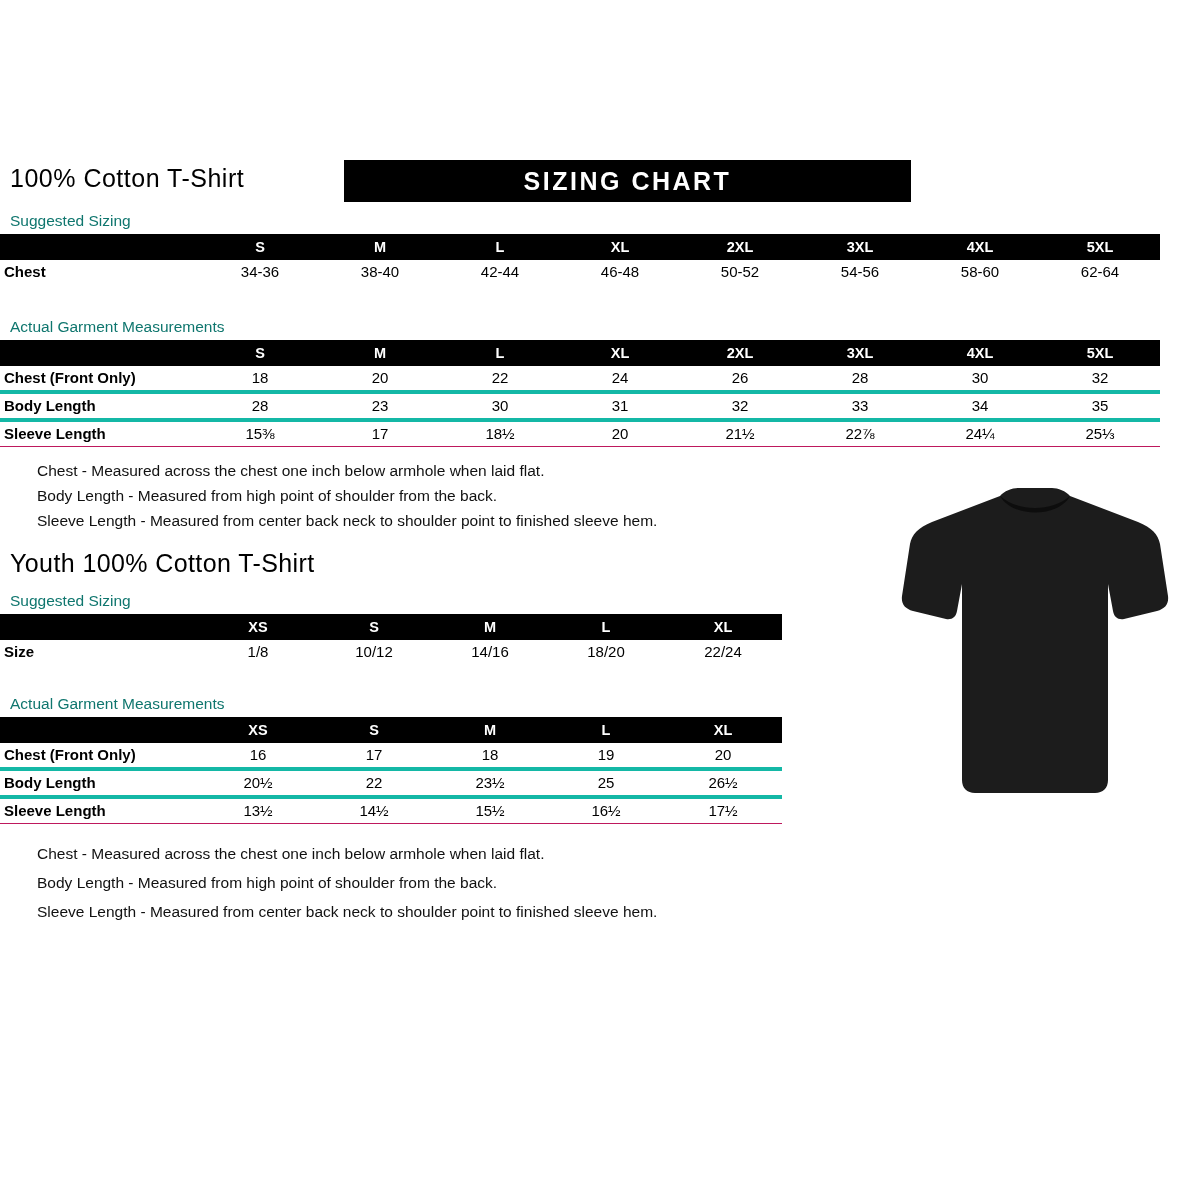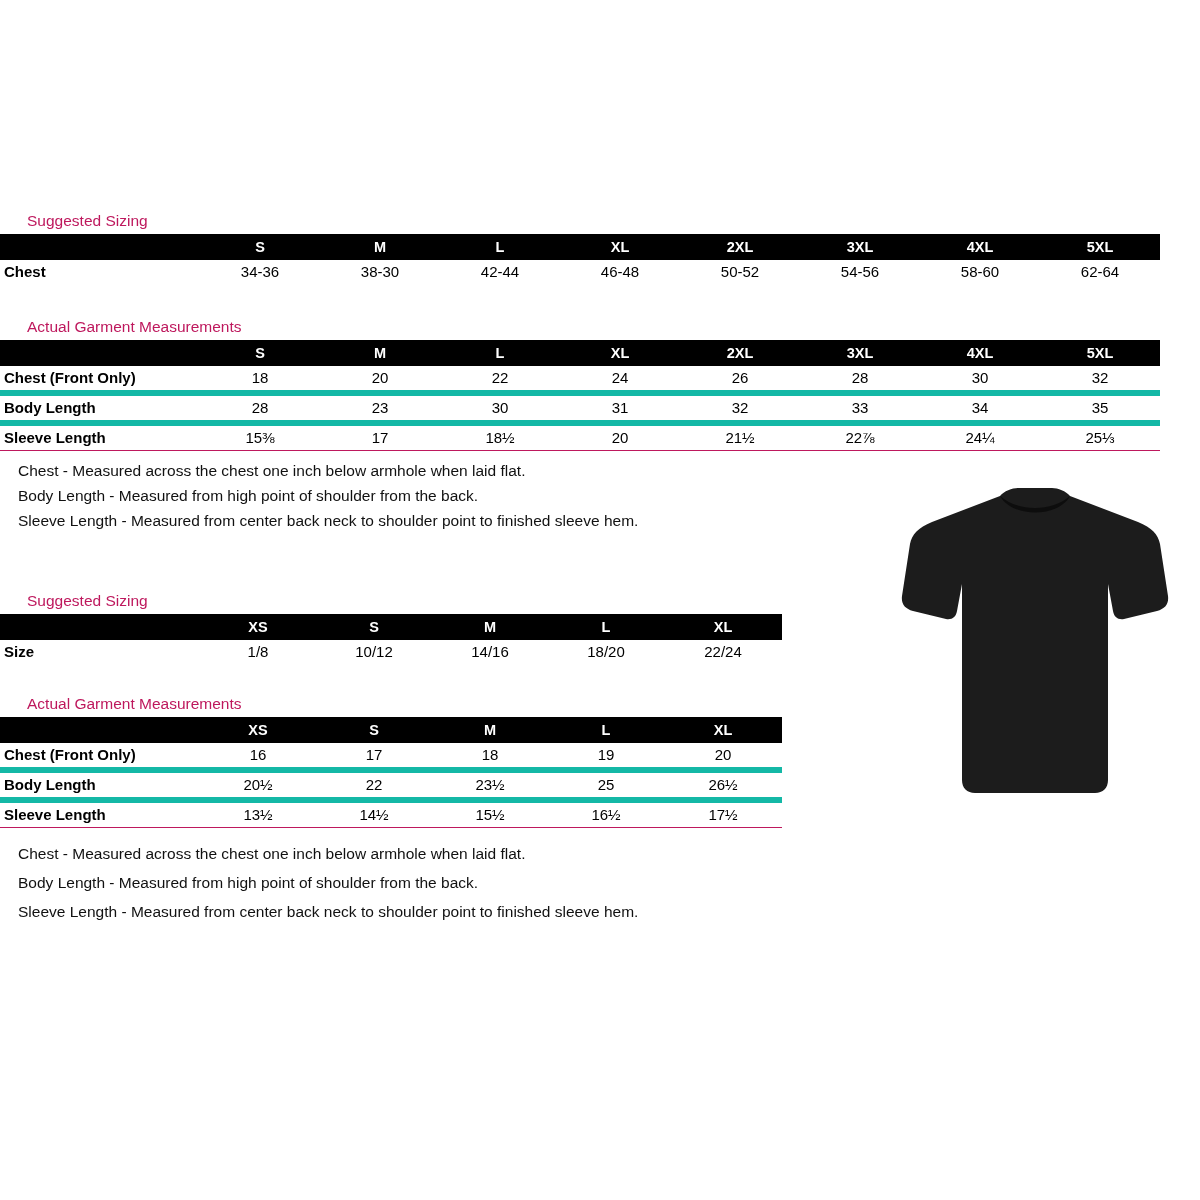--- a/index.html
+++ b/index.html
@@ -55,23 +55,22 @@
   .sizing-chart-banner span {
     font-size: 25px;
     font-weight: bold;
     letter-spacing: 2.5px;
   }
 
   
   .caption {
     position: absolute;
     font-size: 15.5px;
-    color: #be185d;
+    color: #0f766e;
     white-space: nowrap;
-    margin-left: 17px;
   }
 
   
   table.sz {
     position: absolute;
     border-collapse: collapse;
     table-layout: fixed;
     font-size: 15px;
   }
   table.sz th, table.sz td {
@@ -94,35 +93,36 @@
   table.sz thead th.lbl {
     text-align: left;
   }
   table.sz td.lbl {
     text-align: left;
     padding-left: 4px;
     font-weight: bold;
     font-size: 15px;
   }
   table.sz tbody tr td {
-    border-bottom: 6px solid #14b8a6;
+    border-bottom: 4px solid #14b8a6;
   }
   table.sz tbody tr:last-child td {
     border-bottom: 1px solid #be185d;
   }
   table.sz.no-rule tbody tr td {
     border-bottom: none;
   }
 
   
   .note {
     position: absolute;
     font-size: 15.5px;
     color: #111111;
     white-space: nowrap;
+    margin-left: 19px;
   }
 
   
   .youth-title {
     position: absolute;
     left: 10px;
     top: 549px;
     font-size: 25px;
     letter-spacing: 0.4px;
     white-space: nowrap;
@@ -135,20 +135,26 @@
     top: 488px;
     width: 270px;
     height: 320px;
   }
 </style>
 </head>
 <body>
 
 <div class="page">
 
+  <div class="top-row">
+    <div class="main-title">100% Cotton T-Shirt</div>
+    <div class="sizing-chart-banner">
+      <span>SIZING CHART</span>
+    </div>
+  </div>
 
   <div class="caption" style="left:10px; top:212px;">Suggested Sizing</div>
 
   <table class="sz no-rule" id="adult-suggested" style="left:0px; top:234px; width:1160px;">
     <colgroup>
       <col style="width:200px">
         <col style="width:120px">
         <col style="width:120px">
         <col style="width:120px">
         <col style="width:120px">
@@ -167,21 +173,21 @@
           <th>2XL</th>
           <th>3XL</th>
           <th>4XL</th>
           <th>5XL</th>
         </tr>
       </thead>
     <tbody>
         <tr>
           <td class="lbl">Chest</td>
           <td>34-36</td>
-          <td>38-30</td>
+          <td>38-40</td>
           <td>42-44</td>
           <td>46-48</td>
           <td>50-52</td>
           <td>54-56</td>
           <td>58-60</td>
           <td>62-64</td>
         </tr>
       </tbody>
   </table>
 
@@ -246,20 +252,21 @@
           <td>24¼</td>
           <td>25⅓</td>
         </tr>
       </tbody>
   </table>
 
   <div class="note" style="left:18px; top:462px;">Chest - Measured across the chest one inch below armhole when laid flat.</div>
   <div class="note" style="left:18px; top:487px;">Body Length - Measured from high point of shoulder from the back.</div>
   <div class="note" style="left:18px; top:512px;">Sleeve Length - Measured from center back neck to shoulder point to finished sleeve hem.</div>
 
+  <div class="youth-title">Youth 100% Cotton T-Shirt</div>
 
   <div class="caption" style="left:10px; top:592px;">Suggested Sizing</div>
 
   <table class="sz no-rule" id="youth-suggested" style="left:0px; top:614px; width:782px;">
     <colgroup>
       <col style="width:200px">
         <col style="width:116px">
         <col style="width:116px">
         <col style="width:116px">
         <col style="width:116px">

